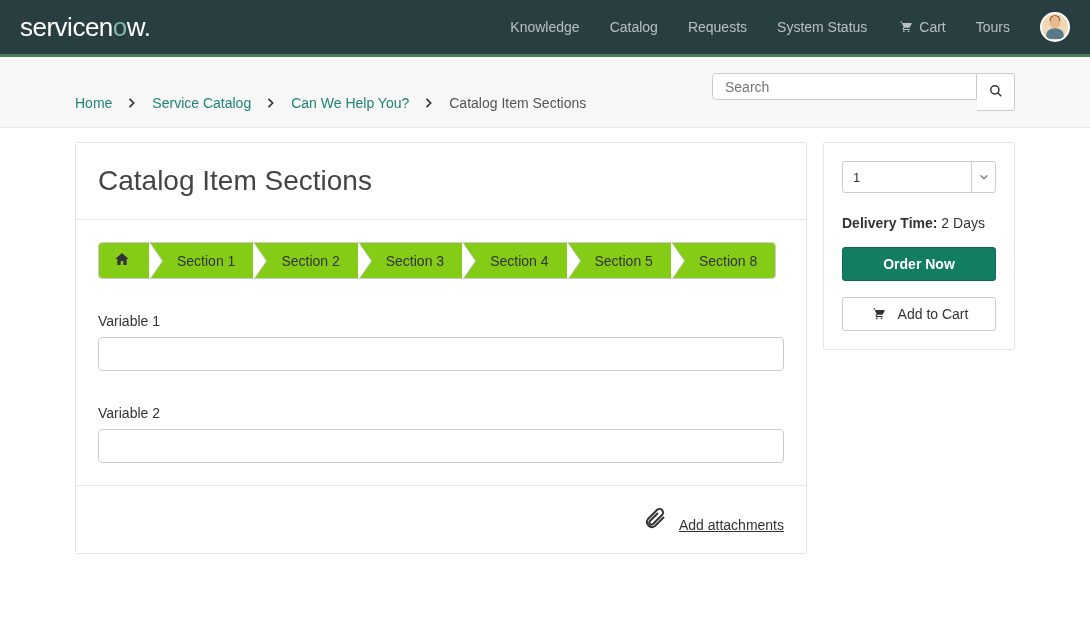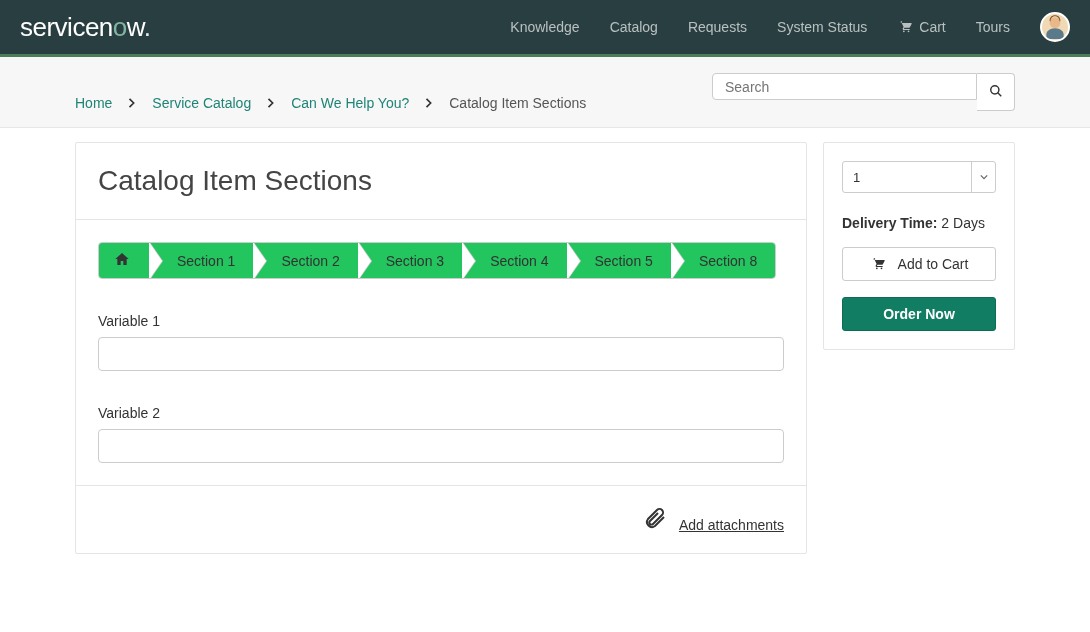--- a/index.html
+++ b/index.html
@@ -142,21 +142,21 @@
   .arrow-tabs {
     display: flex;
     border: 1px solid #ccc;
     border-radius: 4px;
     overflow: hidden;
     width: fit-content;
   }
   .arrow-tab {
     position: relative;
     padding: 8px 18px 8px 28px;
-    background: #22c55e;
+    background: #84cc16;
     color: #333;
     font-size: 14px;
     cursor: pointer;
     display: flex;
     align-items: center;
   }
   .arrow-tab.first { padding-left: 14px; }
   .arrow-tab:not(:last-child)::after,
   .arrow-tab:not(:last-child)::before {
     content: "";
@@ -380,27 +380,27 @@
         <svg width="8" height="6" viewBox="0 0 10 6">
             <path d="M1 1l4 4 4-4" stroke="#666" stroke-width="1.5" fill="none"></path>
           </svg>
       </span>
     </div>
     <div class="delivery">
       <b>Delivery Time:</b>
       <span> </span>
       <span>2 Days</span>
     </div>
+    <button class="btn btn-primary">
+      <span>Order Now</span>
+    </button>
     <button class="btn btn-outline">
       <span>
         <svg width="16" height="14" viewBox="0 0 24 24" fill="#333">
             <path d="M7 4h-2l-1 2h2l3.6 7.59-1.35 2.44C8.11 16.37 8 16.68 8 17c0 1.1.9 2 2 2h10v-2H10.42c-.14 0-.25-.11-.25-.25l.03-.12L11.1 15h7.45c.75 0 1.41-.41 1.75-1.03l3.24-5.88A1 1 0 0 0 22.66 7H7.21l-.94-2H7z"></path>
             <circle cx="10" cy="21" r="1.5"></circle>
             <circle cx="18" cy="21" r="1.5"></circle>
           </svg>
       </span>
       <span>Add to Cart</span>
     </button>
-    <button class="btn btn-primary">
-      <span>Order Now</span>
-    </button>
   </div>
 </div>
 
 </body></html>

